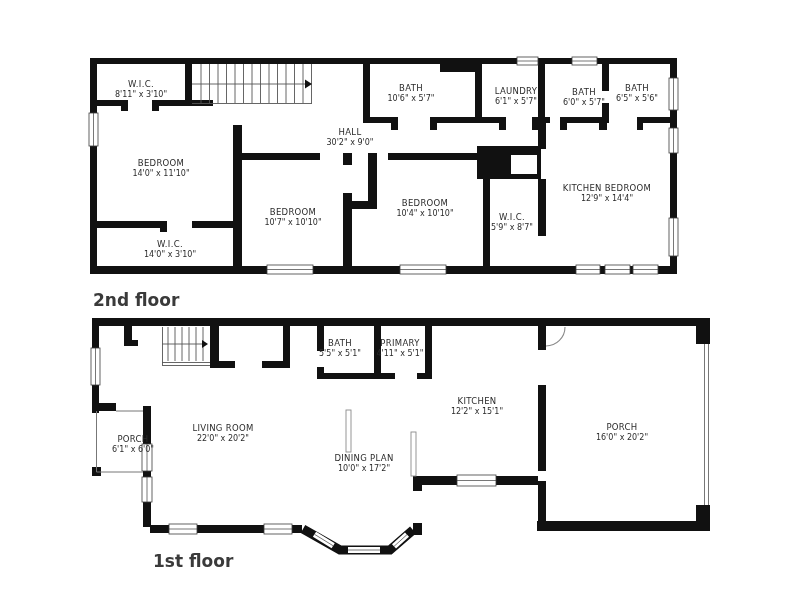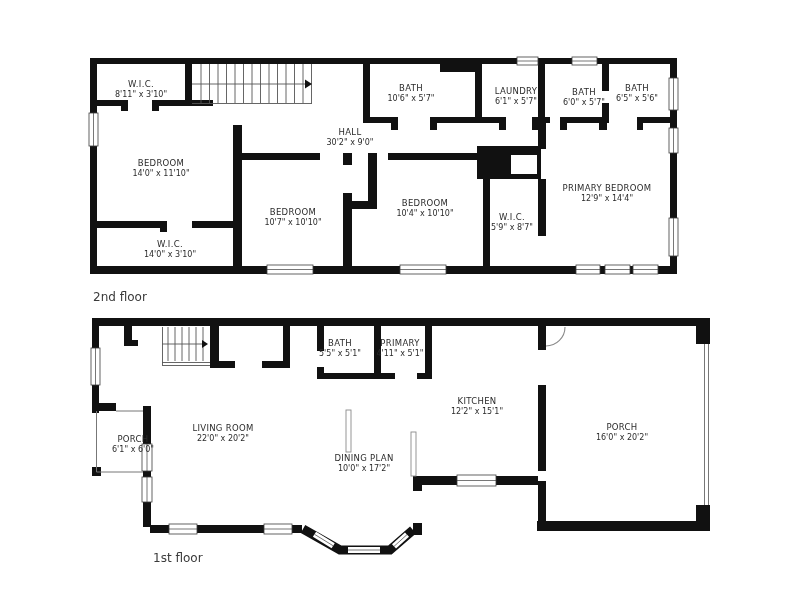--- a/index.html
+++ b/index.html
@@ -12,21 +12,21 @@
   .winbox{fill:#ffffff;stroke:#3c3c3c;stroke-width:0.8;}
   .winline{stroke:#3c3c3c;stroke-width:0.7;}
   .arc{stroke:#8a8a8a;stroke-width:1.1;fill:none;}
   .cased{fill:#ffffff;stroke:#8a8a8a;stroke-width:0.9;}
   .baywall{stroke:#111111;stroke-width:9;fill:none;}
   .baywin{stroke:#ffffff;stroke-width:6;fill:none;}
   .baymid{stroke:#3c3c3c;stroke-width:0.7;fill:none;}
   .room{position:absolute;transform:translateX(-50%);text-align:center;color:#2b2b2b;white-space:nowrap;}
   .room .rn{font-size:8.5px;line-height:10px;letter-spacing:.3px;}
   .room .rd{font-size:8px;line-height:11px;}
-  .floorlabel{position:absolute;font-size:12px;color:#3a3a3a;}
+  .floorlabel{position:absolute;font-size:17px;color:#3a3a3a;font-weight:bold;}
   .watermark{position:absolute;left:4px;top:559px;font-size:19px;font-weight:700;
              letter-spacing:1.5px;color:#b0b0b0;opacity:.75;}
   .footer{position:absolute;left:0;top:571px;width:100%;text-align:center;
           font-size:7px;letter-spacing:.2px;color:#c7cbc7;}
 </style>
 </head>
 <body>
 
 <div class="canvas">
 
@@ -246,21 +246,21 @@
     </div>
   <div class="room" style="left:425px;top:155px">
       <div class="rn">BEDROOM</div>
       <div class="rd">10'4" x 10'10"</div>
     </div>
   <div class="room" style="left:512px;top:169px">
       <div class="rn">W.I.C.</div>
       <div class="rd">5'9" x 8'7"</div>
     </div>
   <div class="room" style="left:607px;top:140px">
-      <div class="rn">PRIMARY BEDROOM</div>
+      <div class="rn">KITCHEN BEDROOM</div>
       <div class="rd">12'9" x 14'4"</div>
     </div>
   <div class="room" style="left:170px;top:196px">
       <div class="rn">W.I.C.</div>
       <div class="rd">14'0" x 3'10"</div>
     </div>
 
   <div class="room" style="left:340px;top:295px">
       <div class="rn">BATH</div>
       <div class="rd">5'5" x 5'1"</div>

